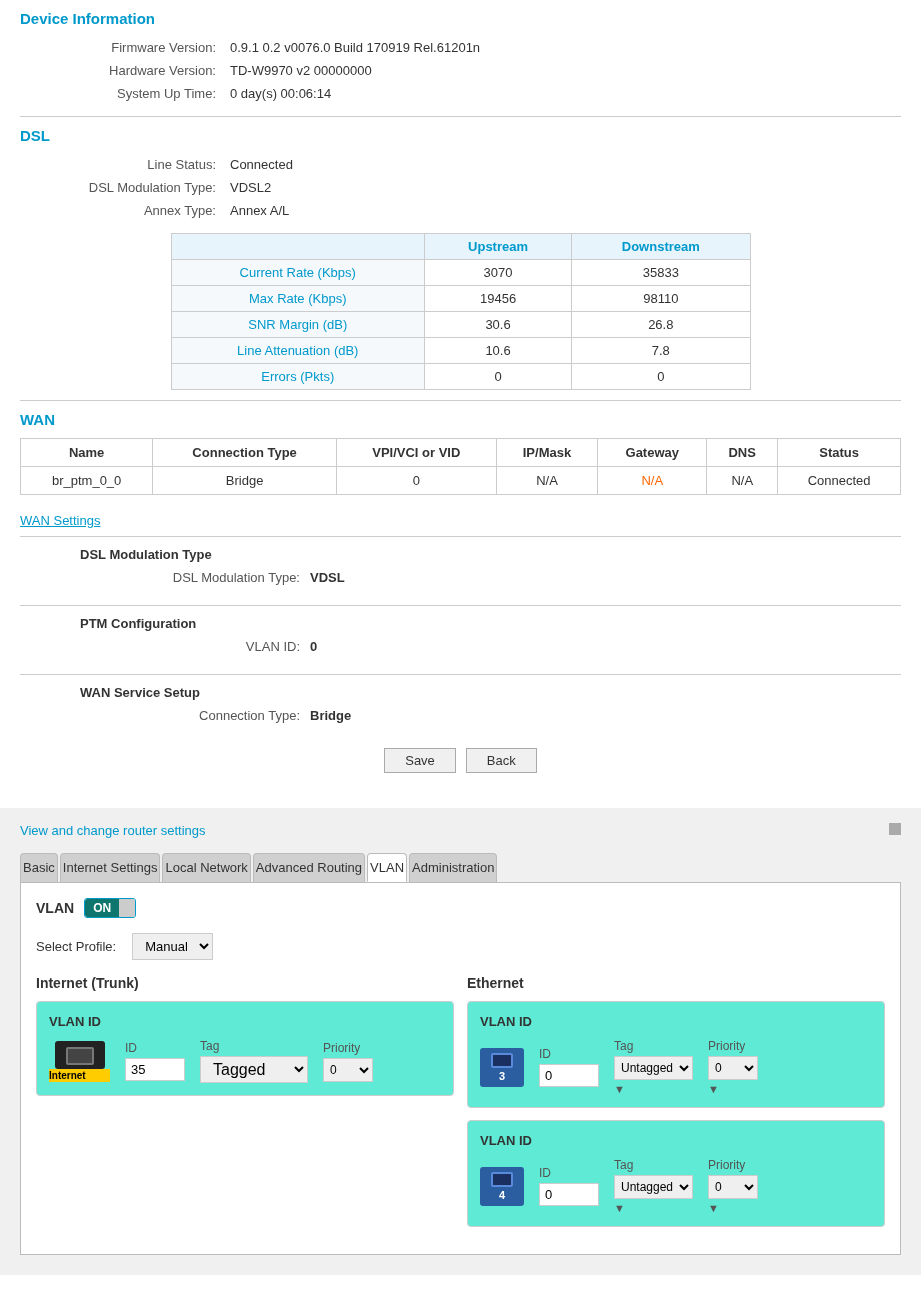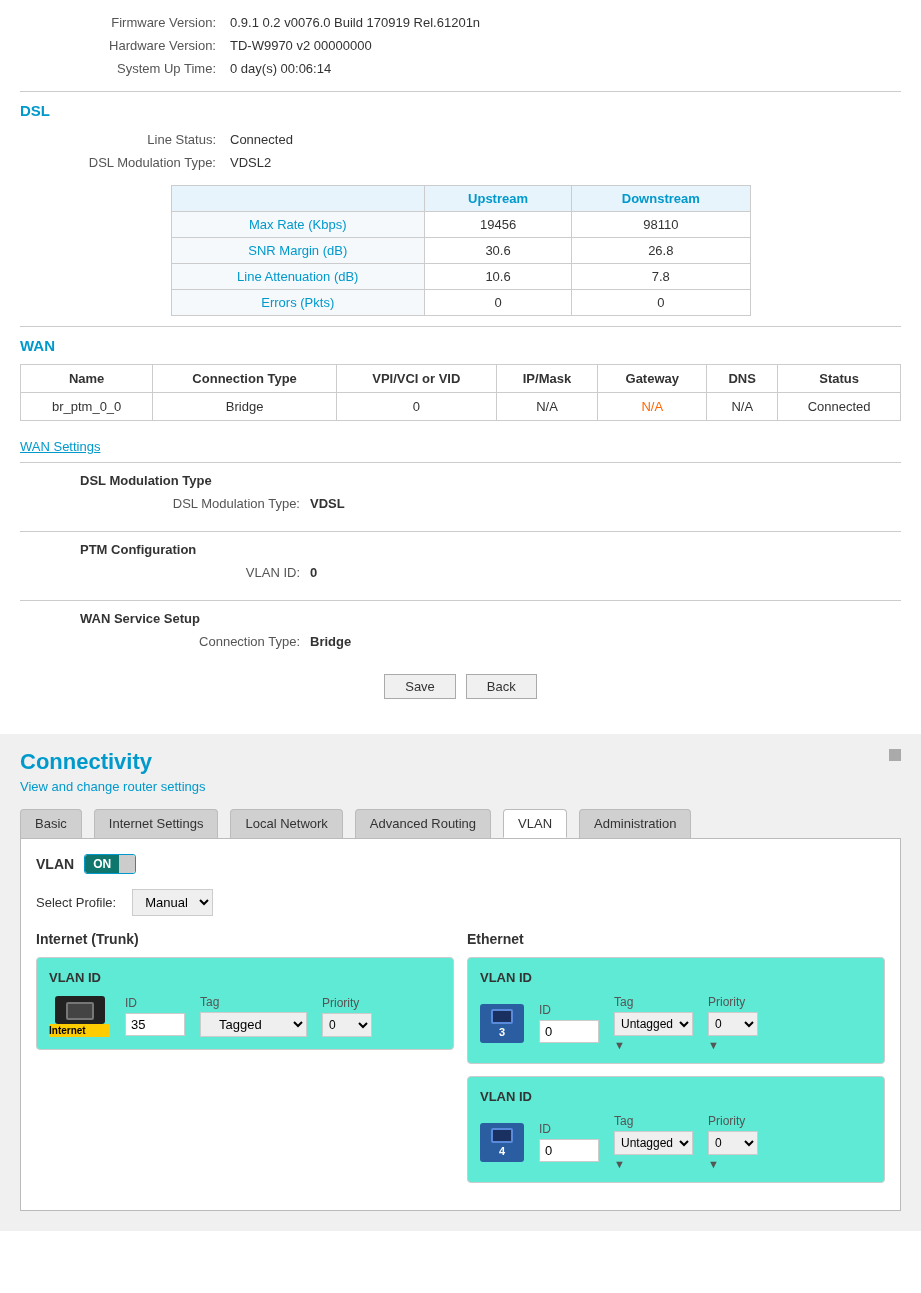--- a/index.html
+++ b/index.html
@@ -36,21 +36,21 @@
 
     .button-row { display: flex; justify-content: center; gap: 10px; margin: 15px 0; }
     .btn { border: 1px solid #aaa; background: #f0f0f0; padding: 4px 20px; font-size: 13px; cursor: pointer; color: #333; }
 
     
     .connectivity-section { background: #f0f0f0; padding: 15px 20px 20px 20px; }
     .connectivity-title { color: #0099cc; font-size: 22px; font-weight: bold; margin-bottom: 4px; }
     .connectivity-subtitle { color: #0099cc; font-size: 13px; margin-bottom: 15px; }
 
     .tabs { display: flex; gap: 0; margin-bottom: 0; }
-    .tab { padding: 6px 14px; background: #d0d0d0; border: 1px solid #bbb; border-bottom: none; font-size: 13px; cursor: pointer; color: #333; border-radius: 4px 4px 0 0; margin-right: 12px; }
+    .tab { padding: 6px 2px; background: #d0d0d0; border: 1px solid #bbb; border-bottom: none; font-size: 13px; cursor: pointer; color: #333; border-radius: 4px 4px 0 0; margin-right: 2px; }
     .tab.active { background: #fff; border-bottom: 1px solid #fff; color: #333; z-index: 2; }
     .tab-content { background: #fff; border: 1px solid #bbb; padding: 15px; min-height: 300px; }
 
     .vlan-toggle-row { display: flex; align-items: center; gap: 10px; margin-bottom: 15px; }
     .vlan-label { font-weight: bold; font-size: 14px; }
     .toggle-on { background: #0f766e; color: #fff; padding: 2px 8px; font-size: 12px; font-weight: bold; border-radius: 2px 0 0 2px; }
     .toggle-off { background: #ccc; color: #fff; padding: 2px 8px; font-size: 12px; border-radius: 0 2px 2px 0; }
 
     .profile-row { display: flex; align-items: center; gap: 16px; margin-bottom: 15px; font-size: 13px; }
     .profile-select { padding: 4px 8px; font-size: 13px; border: 1px solid #ccc; }
@@ -67,20 +67,21 @@
     .field-group label { font-size: 12px; color: #555; }
     .field-group input { width: 70px; padding: 3px 5px; border: 1px solid #ccc; font-size: 13px; }
     .field-group select { padding: 3px 2px; border: 1px solid #ccc; font-size: 12px; }
 
     .ethernet-col { flex: 1; }
   </style>
 </head>
 <body>
 
 <div class="top-section">
+  <div class="section-title">Device Information</div>
   <table class="info-table">
     <tbody>
         <tr>
       <td class="label">Firmware Version:</td>
       <td class="value">0.9.1 0.2 v0076.0 Build 170919 Rel.61201n</td>
     </tr>
     <tr>
       <td class="label">Hardware Version:</td>
       <td class="value">TD-W9970 v2 00000000</td>
     </tr>
@@ -97,33 +98,42 @@
   <div class="section-title">DSL</div>
   <table class="info-table">
     <tbody>
         <tr>
       <td class="label">Line Status:</td>
       <td class="value">Connected</td>
     </tr>
     <tr>
       <td class="label">DSL Modulation Type:</td>
       <td class="value">VDSL2</td>
+    </tr>
+    <tr>
+      <td class="label">Annex Type:</td>
+      <td class="value">Annex A/L</td>
     </tr>
   </tbody>
     </table>
 
   <table class="dsl-table">
     <thead>
       <tr>
         <th></th>
         <th>Upstream</th>
         <th>Downstream</th>
       </tr>
     </thead>
     <tbody id="dsl-tbody">
+    <tr>
+          <td class="row-label">Current Rate (Kbps)</td>
+      <td>3070</td>
+      <td>35833</td>
+        </tr>
         <tr>
           <td class="row-label">Max Rate (Kbps)</td>
       <td>19456</td>
       <td>98110</td>
         </tr>
         <tr>
           <td class="row-label">SNR Margin (dB)</td>
       <td>30.6</td>
       <td>26.8</td>
         </tr>
@@ -200,21 +210,20 @@
 
   <div class="button-row">
     <button class="btn">Save</button>
     <button class="btn">Back</button>
   </div>
 </div>
 
 <div class="connectivity-section">
   <div style="position:relative;">
     <div style="float:right; width:12px; height:12px; background:#aaa; cursor:se-resize;"></div>
-    <div class="connectivity-title">Connectivity</div>
     <div class="connectivity-subtitle">View and change router settings</div>
   </div>
 
   <div class="tabs" id="tabs-container">
   <div class="tab">Basic</div>
       <div class="tab">Internet Settings</div>
       <div class="tab">Local Network</div>
       <div class="tab">Advanced Routing</div>
       <div class="tab active">VLAN</div>
       <div class="tab">Administration</div>
@@ -249,21 +258,21 @@
                 <div style="width:28px; height:18px; background:#444; border:2px solid #777; border-radius:2px; margin-bottom:4px;"></div>
               </div>
               <div style="background:#ffcc00; color:#000; font-size:10px; font-weight:bold; width:61px; text-align:left; padding:1px 0;">Internet</div>
             </div>
             <div class="field-group">
               <label>ID</label>
               <input type="text" value="35" style="width: 60px; padding: 3px 5px; border: 1px solid rgb(204, 204, 204); font-size: 13px;">
             </div>
             <div class="field-group">
               <label>Tag</label>
-              <select style="padding:3px 14px; border:1px solid #ccc; font-size:13px;">
+              <select style="padding:3px 8px; border:1px solid #ccc; font-size:16px;">
                 <option>Tagged</option>
                 <option>Untagged</option>
               </select>
             </div>
             <div class="field-group">
               <label>Priority</label>
               <select style="padding:3px 2px; border:1px solid #ccc; font-size:12px; width:50px;">
                 <option>0</option>
                 <option>1</option>
                 <option>2</option>

